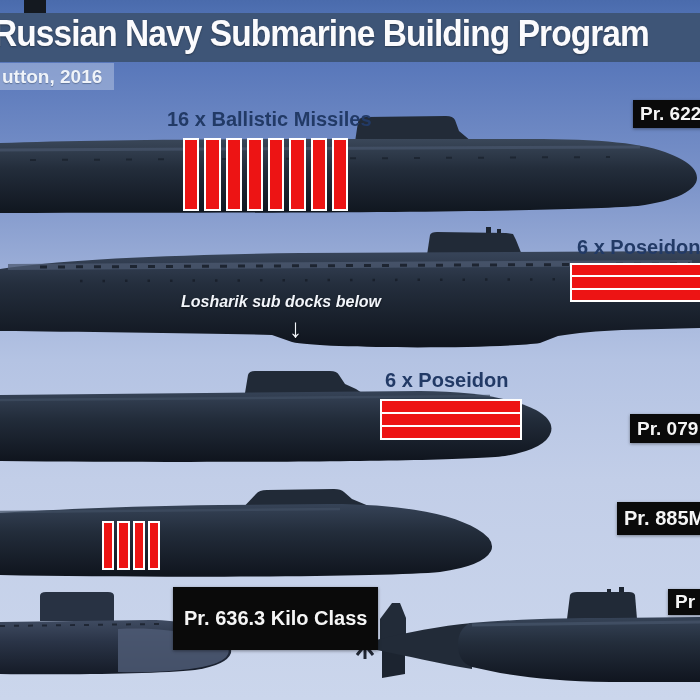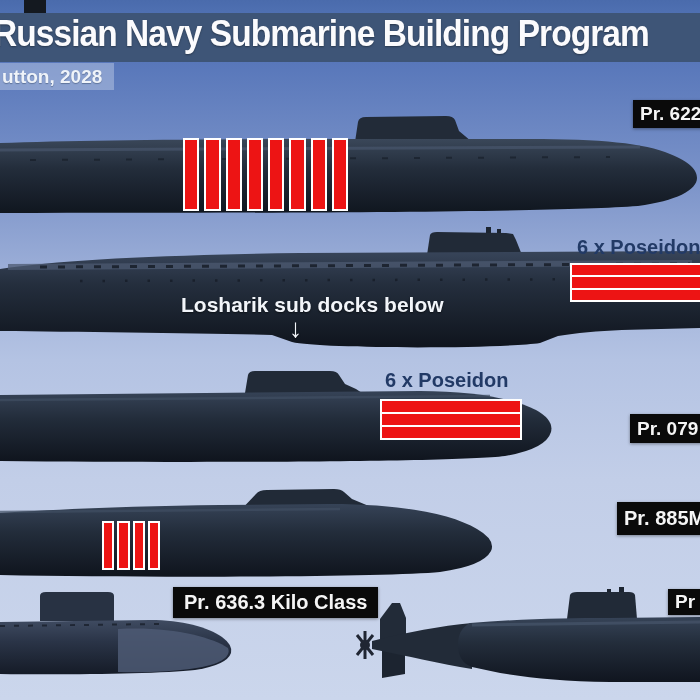--- a/index.html
+++ b/index.html
@@ -17,33 +17,33 @@
     letter-spacing:-1px;transform:scaleX(.93);transform-origin:left center;margin-left:-7px;
     text-shadow:0 1px 2px rgba(0,0,0,.35);}
   .credit-bar{position:absolute;left:0;top:63px;height:27px;padding:0 12px 0 2px;
     background:rgba(233,240,250,.33);display:flex;align-items:center;}
   .credit-bar span{color:#eff3f9;font-size:19px;font-weight:600;white-space:nowrap;
     text-shadow:0 1px 1px rgba(40,60,90,.45);}
   .crop-fragment{position:absolute;left:24px;top:0;width:22px;height:14px;background:#141920;}
 
   
   .ann{position:absolute;color:#223a66;font-size:20px;font-weight:600;white-space:nowrap;}
-  .ann-light{position:absolute;color:#f2f5fa;font-size:21px;font-weight:600;white-space:nowrap;
-    text-shadow:0 1px 2px rgba(0,0,0,.55);}
+  .ann-light{position:absolute;color:#f2f5fa;font-size:16px;font-weight:600;white-space:nowrap;
+    text-shadow:0 1px 2px rgba(0,0,0,.55);font-style:italic;}
   .down-arrow{position:absolute;color:#f2f5fa;font-size:26px;font-weight:600;line-height:1;
     text-shadow:0 1px 2px rgba(0,0,0,.55);}
 
   
   .proj{position:absolute;background:#0a0a0a;color:#f5f5f5;font-size:19px;font-weight:bold;
     display:flex;align-items:center;padding:0 7px;white-space:nowrap;overflow:hidden;
     box-shadow:0 1px 3px rgba(0,0,0,.4);}
   .proj-955 {left:633px;top:100px;height:28px;width:92px;}
   .proj-098 {left:630px;top:414px;height:29px;width:92px;}
   .proj-885 {left:617px;top:502px;height:33px;width:98px;font-size:20px;}
-  .proj-636 {left:173px;top:587px;height:31px;font-size:20px;padding:0 11px;}
+  .proj-636 {left:173px;top:587px;height:31px;font-size:20px;padding:16px 11px;}
   .proj-lada{left:668px;top:589px;height:26px;width:44px;}
 
   
   .vtubes{position:absolute;display:flex;}
   .vtubes div{flex:1;background:#ed1414;border:2px solid #ffffff;}
   .tubes-borei{left:183px;top:138px;width:165px;height:73px;gap:5px;}
   .tubes-yasen{left:102px;top:521px;width:58px;height:49px;gap:3px;}
   .hrows{position:absolute;background:#ffffff;display:flex;flex-direction:column;gap:2px;padding:2px;}
   .hrows div{flex:1;background:#ed1414;}
   .rows-belgorod{left:570px;top:263px;width:140px;height:35px;}
@@ -54,21 +54,21 @@
 </head>
 <body>
 
 <div id="stage">
 
   <div class="crop-fragment"></div>
   <div class="title-bar">
     <span>Russian Navy Submarine Building Program</span>
   </div>
   <div class="credit-bar">
-    <span>utton, 2028</span>
+    <span>utton, 2016</span>
   </div>
 
   <svg class="subsvg" style="left:0;top:110px" width="700" height="108" viewBox="0 0 700 108">
     <defs>
       <linearGradient id="g1" x1="0" y1="0" x2="0" y2="1">
         <stop offset="0" stop-color="#3a4759"></stop>
           <stop offset="0.4" stop-color="#232d3b"></stop>
         <stop offset="1" stop-color="#10161f"></stop>
       </linearGradient>
     </defs>
@@ -161,20 +161,21 @@
     <path d="M34,64 L34,93 L57,89 L57,62 Z" fill="#1c2430"></path>
     <path d="M24,56 C60,47 92,41 124,38 L124,84 C92,79 60,71 24,64 Z" fill="#222b38"></path>
     <rect x="271" y="2" width="5" height="7" fill="#1c2430"></rect>
     <rect x="259" y="4" width="4" height="5" fill="#1c2430"></rect>
     <path d="M219,34 L222,10 Q223,7 229,7 L281,7 Q286,7 287,10 L289,34 Z" fill="#212a37"></path>
     <path d="M122,38 C170,34 220,33 262,33 L352,32 L352,97 L262,97
              C200,96 162,91 124,82 Q110,77 110,60 Q110,44 122,38 Z" fill="url(#g6)"></path>
     <path d="M124,40 L352,37" stroke="#47556b" stroke-width="3" fill="none" opacity="0.7"></path>
   </svg>
 
+  <div class="ann" style="left:167px;top:108px">16 x Ballistic Missiles</div>
   <div class="vtubes tubes-borei">
       <div class="tube"></div>
       <div class="tube"></div>
       <div class="tube"></div>
       <div class="tube"></div>
       <div class="tube"></div>
       <div class="tube"></div>
       <div class="tube"></div>
       <div class="tube"></div>
     </div>

